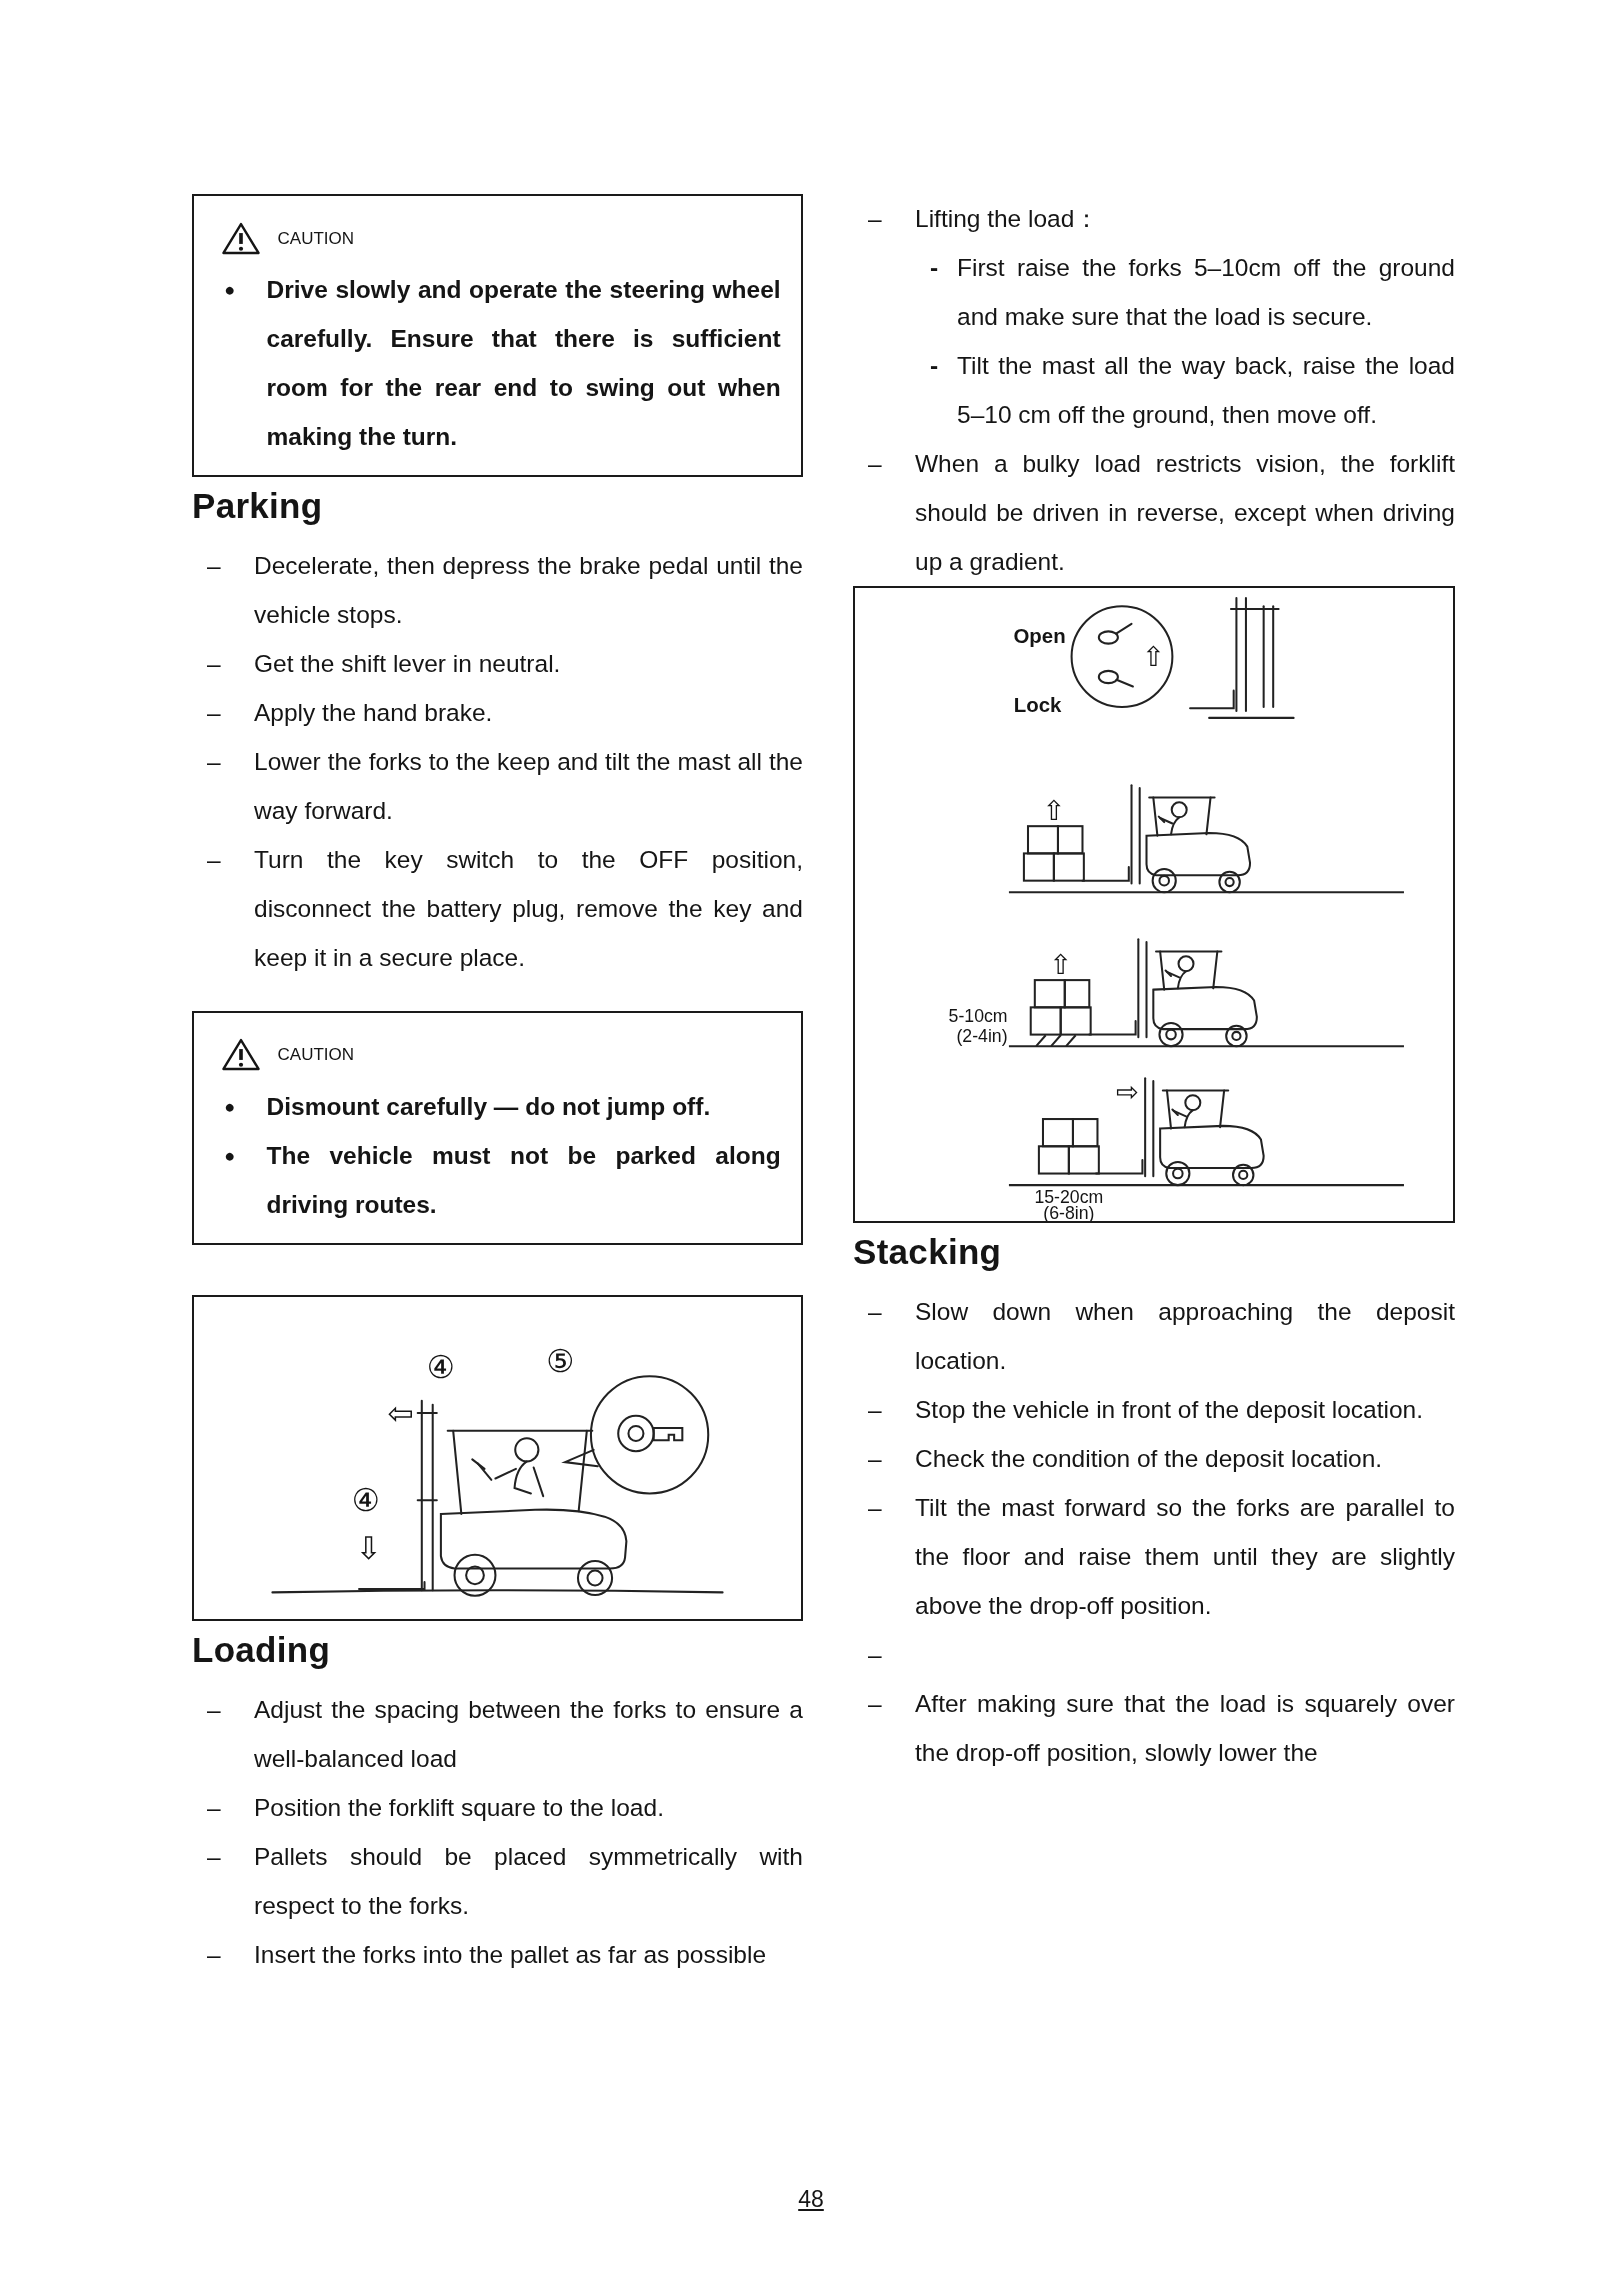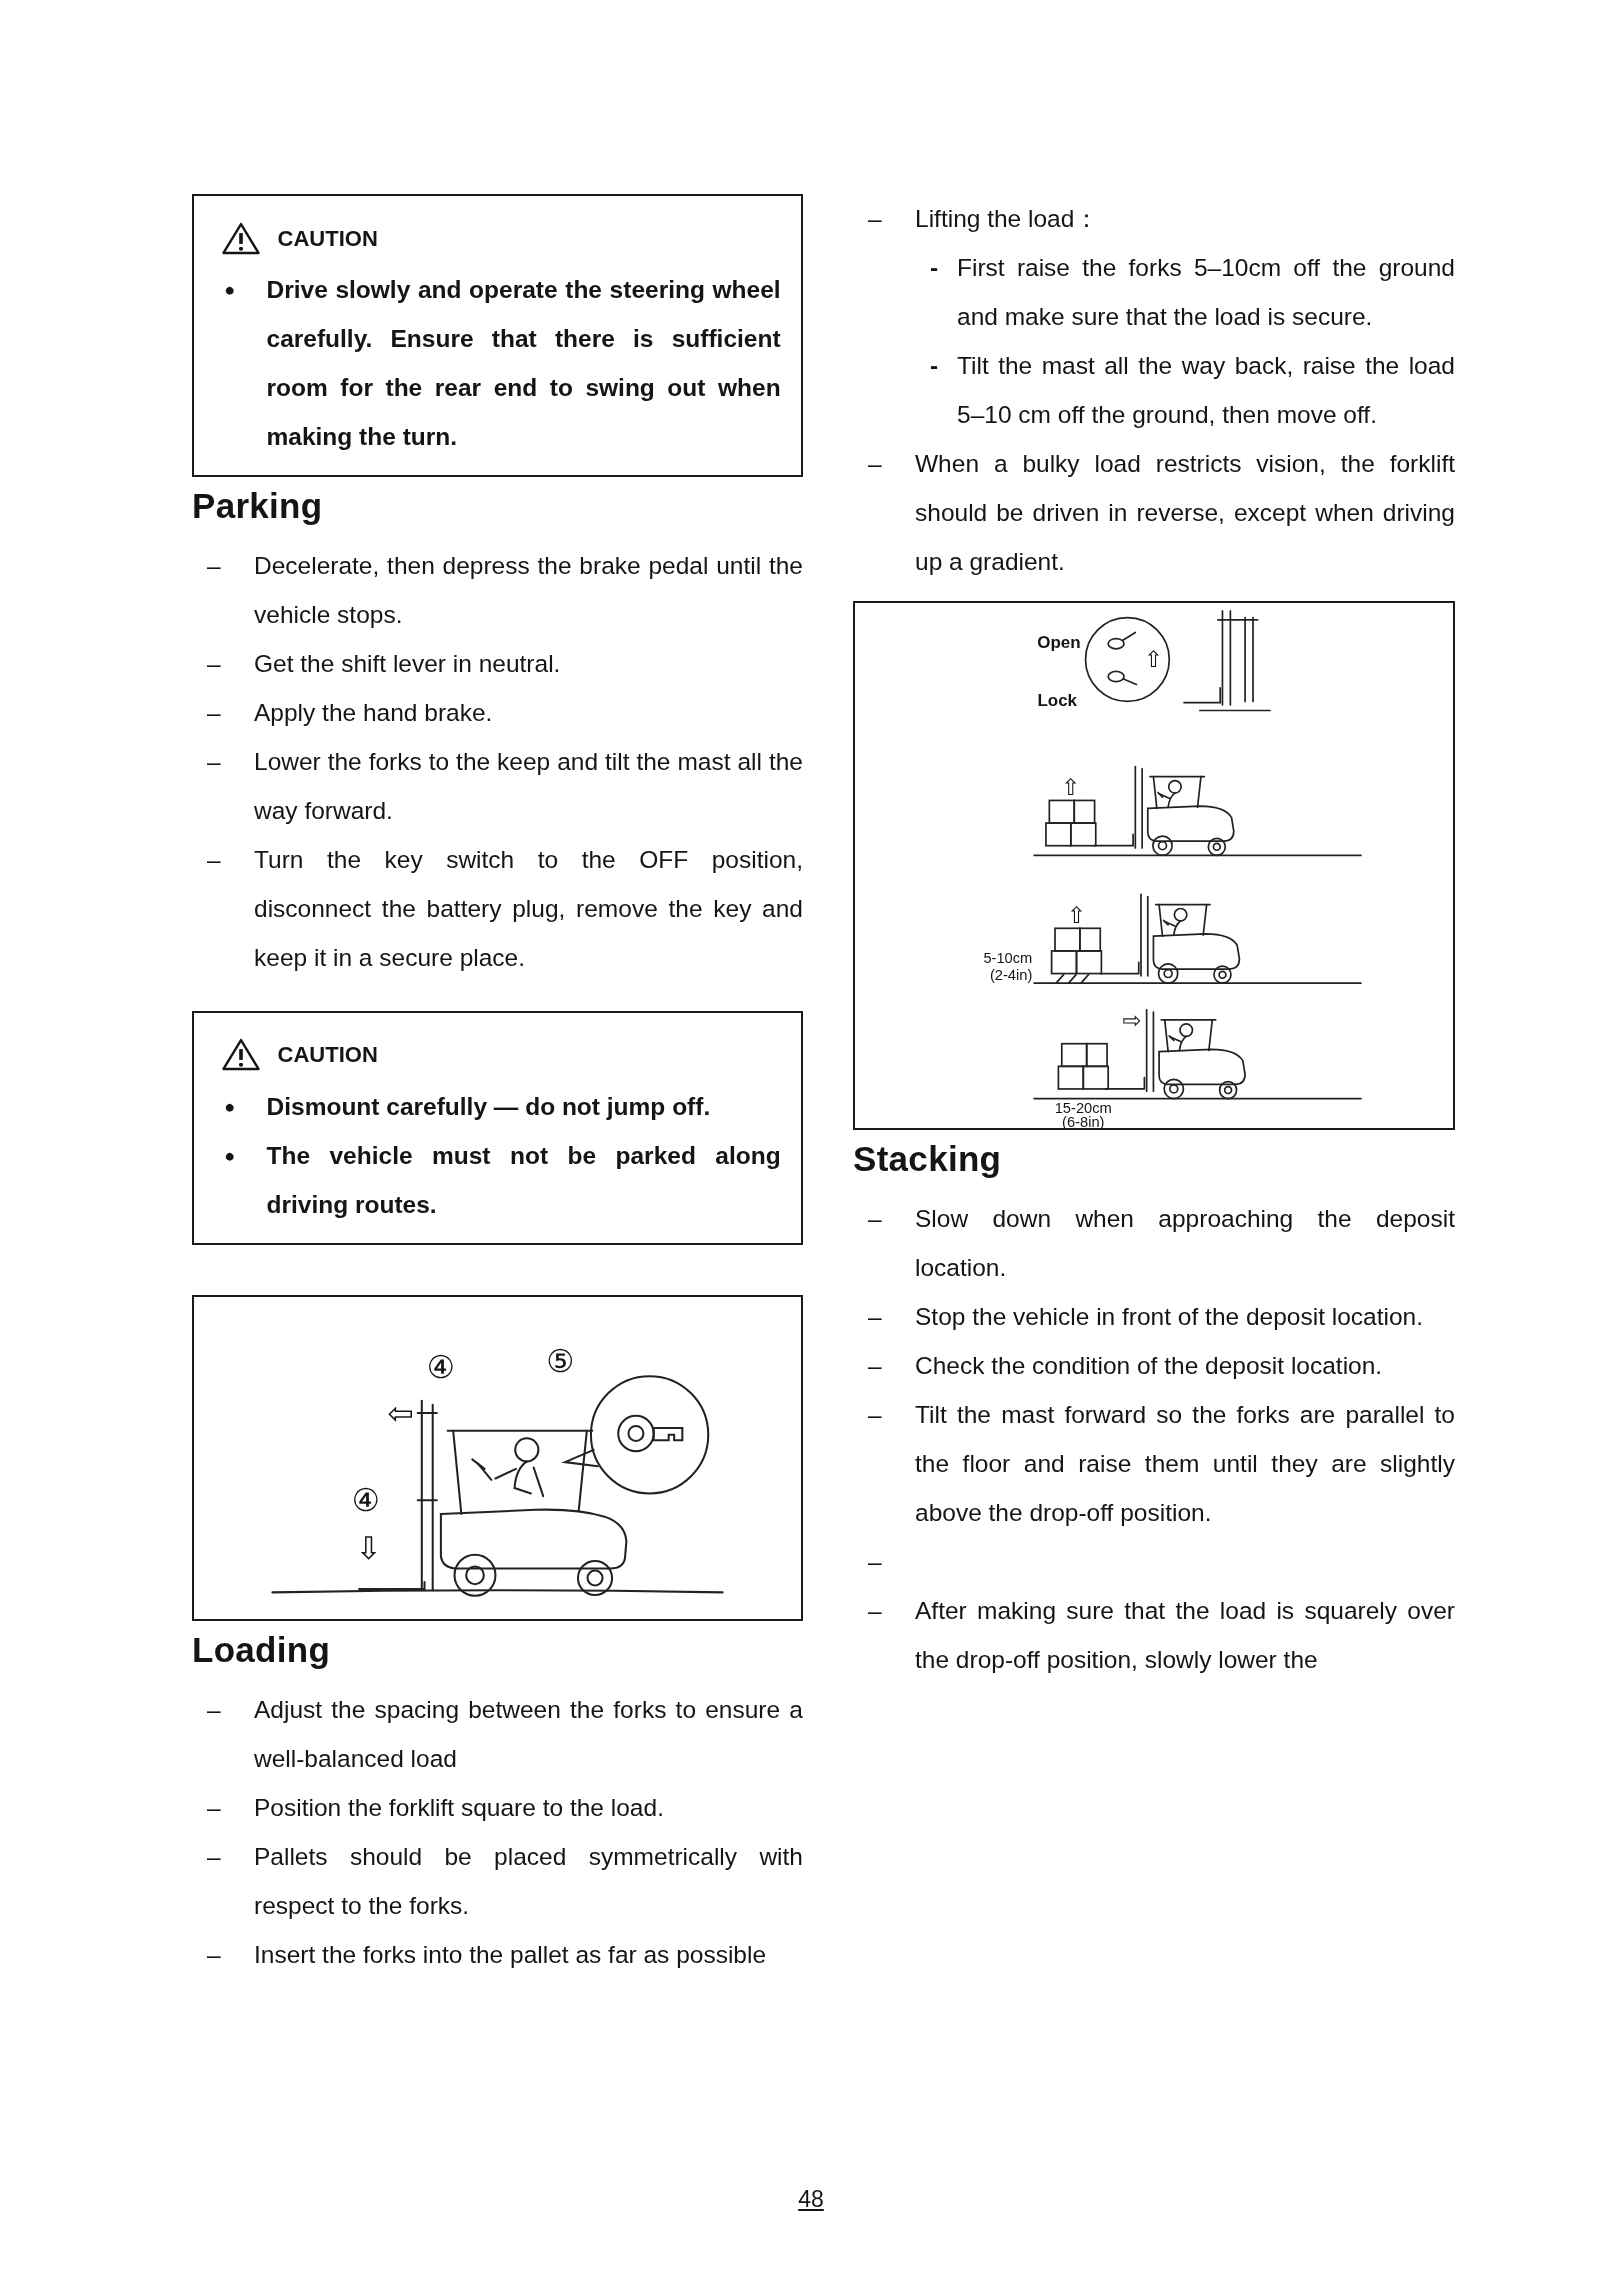--- a/index.html
+++ b/index.html
@@ -37,29 +37,29 @@
     letter-spacing: 0.3px;
   }
 
   
   .caution {
     border: 2px solid #1a1a1a;
     padding: 17.7px 20.4px 13.6px 24.5px;
   }
   .caution.second { margin-top: 29px; }
   .c-head { display: flex; align-items: center; gap: 16.4px; padding-left: 2.7px; margin-bottom: 2.7px; height: 49px; }
-  .c-label { font-weight: 700; font-size: 22px; }
+  .c-label { font-weight: 400; font-size: 17px; }
   .cl { display: flex; font-weight: 700; }
   .cl .m { flex: 0 0 48px; padding-left: 5.5px; font-size: 18.4px; }
   .cl .t { flex: 1 1 auto; text-align: justify; }
 
   
   .figure { border: 2px solid #1a1a1a; background: #fff; }
   .fig1 { margin-top: 50px; height: 326px; }
-  .fig2 { margin-top: 15px; height: 529px; }
+  .fig2 { height: 637px; }
   .figure svg { display: block; width: 100%; height: 100%; }
 
   .pageno {
     position: absolute;
     left: 0; top: 2186px;
     width: 100%;
     text-align: center;
     font-size: 23px;
     text-decoration: underline;
   }

